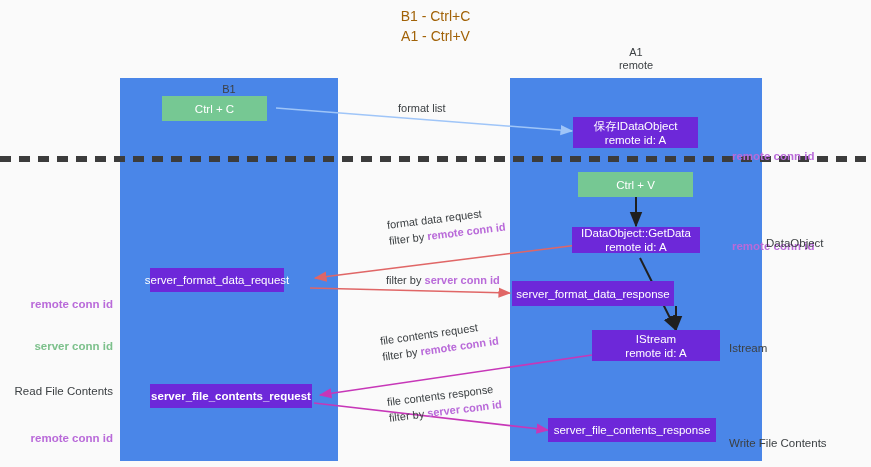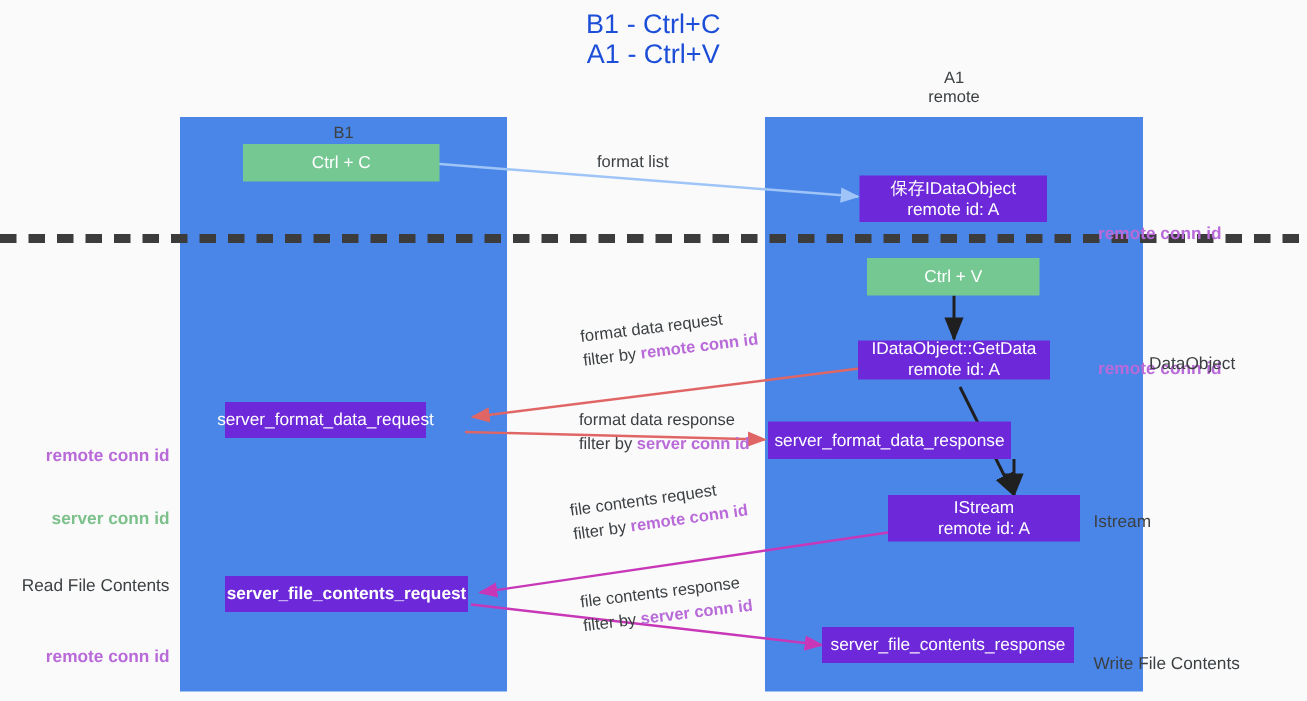--- a/index.html
+++ b/index.html
@@ -19,23 +19,23 @@
     position: absolute;
     inset: 0;
     width: 871px;
     height: 467px;
   }
 
   .title {
     position: absolute;
     left: 0; right: 0; top: 6px;
     text-align: center;
-    font-size: 18px;
+    font-size: 14px;
     line-height: 20px;
-    color: #1d4ed8;
+    color: #a16207;
     white-space: pre;
   }
   .col-head {
     position: absolute;
     text-align: center;
     font-size: 11px;
     line-height: 13px;
     color: #3c4043;
     white-space: pre;
   }
@@ -130,21 +130,21 @@
 </svg>
 
 <div class="title">B1 - Ctrl+C
 A1 - Ctrl+V</div>
 
 <div class="col-head col-head-b1">B1
 connection</div>
 <div class="col-head col-head-a1">A1
 remote</div>
 
-<div class="box green" style="left:162px; top:96px; width:131px; height:25px;">Ctrl + C</div>
+<div class="box green" style="left:162px; top:96px; width:105px; height:25px;">Ctrl + C</div>
 
 <div class="box orange" style="left:573px; top:117px; width:125px; height:31px;">保存IDataObject
 remote id: A</div>
 
 <div class="box green" style="left:578px; top:172px; width:115px; height:25px;">Ctrl + V</div>
 
 <div class="box orange" style="left:572px; top:227px; width:128px; height:26px;">IDataObject::GetData
 remote id: A</div>
 
 <div class="box orange" style="left:150px; top:268px; width:134px; height:24px;">server_format_data_request</div>
@@ -187,21 +187,20 @@
 <div class="edge-label" style="left:398px; top:100px;">
   <span>format list</span>
 </div>
 
 <div class="edge-label" style="left:386px; top:217px; transform:rotate(-7deg); transform-origin:left top;">
   <div><span>format data request</span></div>
   <div><span>filter by </span><span class="kw-purple">remote conn id</span></div>
 </div>
 
 <div class="edge-label" style="left:386px; top:272px;">
-  <div><span>format data response</span></div>
   <div><span>filter by </span><span class="kw-purple">server conn id</span></div>
 </div>
 
 <div class="edge-label" style="left:379px; top:333px; transform:rotate(-8deg); transform-origin:left top;">
   <div><span>file contents request</span></div>
   <div><span>filter by </span><span class="kw-purple">remote conn id</span></div>
 </div>
 
 <div class="edge-label" style="left:386px; top:394px; transform:rotate(-7deg); transform-origin:left top;">
   <div><span>file contents response</span></div>

